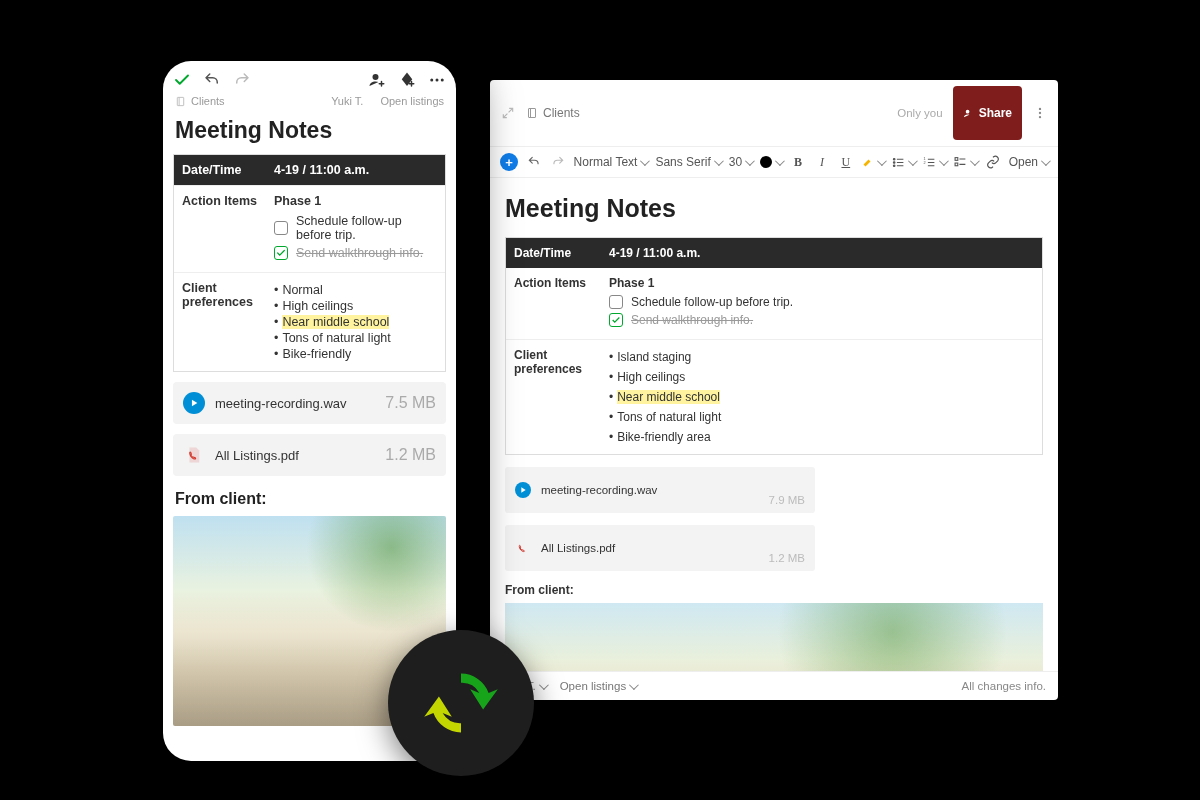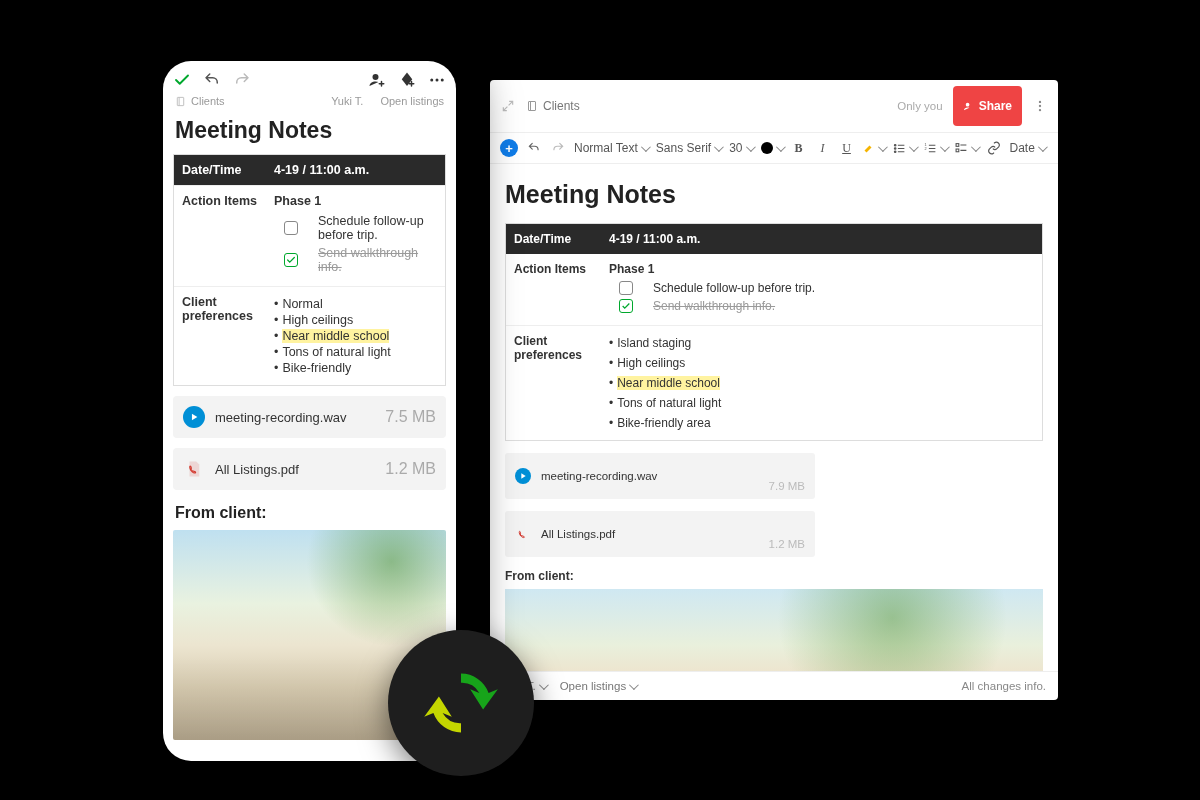--- a/index.html
+++ b/index.html
@@ -46,21 +46,21 @@
   .m-title { font-size:23px; font-weight:700; padding:4px 12px 10px; color:#222; }
 
   .m-table { margin:0 10px; border:1px solid #ddd; font-size:12.5px; color:#333;}
   .m-row { display:flex; border-bottom:1px solid #eee; }
   .m-row:last-child{border-bottom:none;}
   .m-cell-l{ width:92px; flex-shrink:0; padding:8px 8px; font-weight:600;}
   .m-cell-r{ flex:1; padding:8px 8px;}
   .m-hdr { background:#2a2a2a; color:#fff; }
   .m-hdr .m-cell-l, .m-hdr .m-cell-r{font-weight:600;}
   .m-phase{font-weight:600; margin-bottom:6px;}
-  .m-task{display:flex; align-items:center; gap:20px; margin:4px 10px; }
+  .m-task{display:flex; align-items:center; gap:8px; margin:4px 0; }
   .chk{width:14px;height:14px;border:1.5px solid #888;border-radius:3px;flex-shrink:0;display:flex;align-items:center;justify-content:center;}
   .chk.done{border-color:#00a82d;color:#00a82d;}
   .strike{text-decoration:line-through;color:#9a9a9a;}
   .bullets .b{display:flex;gap:4px;margin:2px 0;}
   .hl{background:#fff3a0;}
   .m-attach{
     margin:10px 10px 0; background:#f3f3f3; border-radius:4px;
     display:flex; align-items:center; padding:10px; font-size:13px; color:#333;
   }
   .m-attach .sz{margin-left:auto;color:#aaa;font-size:16px;}
@@ -99,22 +99,22 @@
     display:flex; align-items:center;
     padding:6px 10px;
     border-bottom:1px solid #eee;
     font-size:12px;
     gap:10px;
   }
   .d-top .crumb{color:#777;display:flex;align-items:center;gap:5px;}
   .d-top .spacer{flex:1;}
   .d-top .only{color:#aaa;font-size:11.5px;margin-left:8px;}
   .btn-share{
-    background:#ef4444;color:#fff;border:none;
-    padding:13px 10px;border-radius:4px;font-size:12px;font-weight:600;
+    background:#7f1d1d;color:#fff;border:none;
+    padding:20px 10px;border-radius:4px;font-size:12px;font-weight:600;
     display:flex;align-items:center;gap:5px;
   }
   .d-toolbar{
     display:flex;align-items:center;gap:8px;
     padding:6px 10px;
     border-bottom:1px solid #eee;
     font-size:12px; color:#555;
     flex-wrap:nowrap;overflow:hidden;
   }
   .plusbtn{width:18px;height:18px;border-radius:50%;background:#0f7ce8;color:#fff;display:flex;align-items:center;justify-content:center;font-size:13px;font-weight:700;}
@@ -407,21 +407,21 @@
             <line x1="10" y1="15.5" x2="21" y2="15.5"></line>
           </svg>
           <span class="caret"></span>
         </span>
     <span class="tico">
           <svg width="14" height="14" viewBox="0 0 24 24" fill="none" stroke="#555" stroke-width="2">
             <path d="M10 13a5 5 0 007 0l3-3a5 5 0 00-7-7l-1 1M14 11a5 5 0 00-7 0l-3 3a5 5 0 007 7l1-1"></path>
           </svg>
         </span>
     <span class="dd">
-          <span>Date</span>
+          <span>Open</span>
           <span class="caret"></span>
         </span>
   </div>
 
   <div class="d-body">
     <div class="d-title">Meeting Notes</div>
 
     <div class="d-table">
       <div class="d-hdr">
         <div class="dc1">Date/Time</div>

